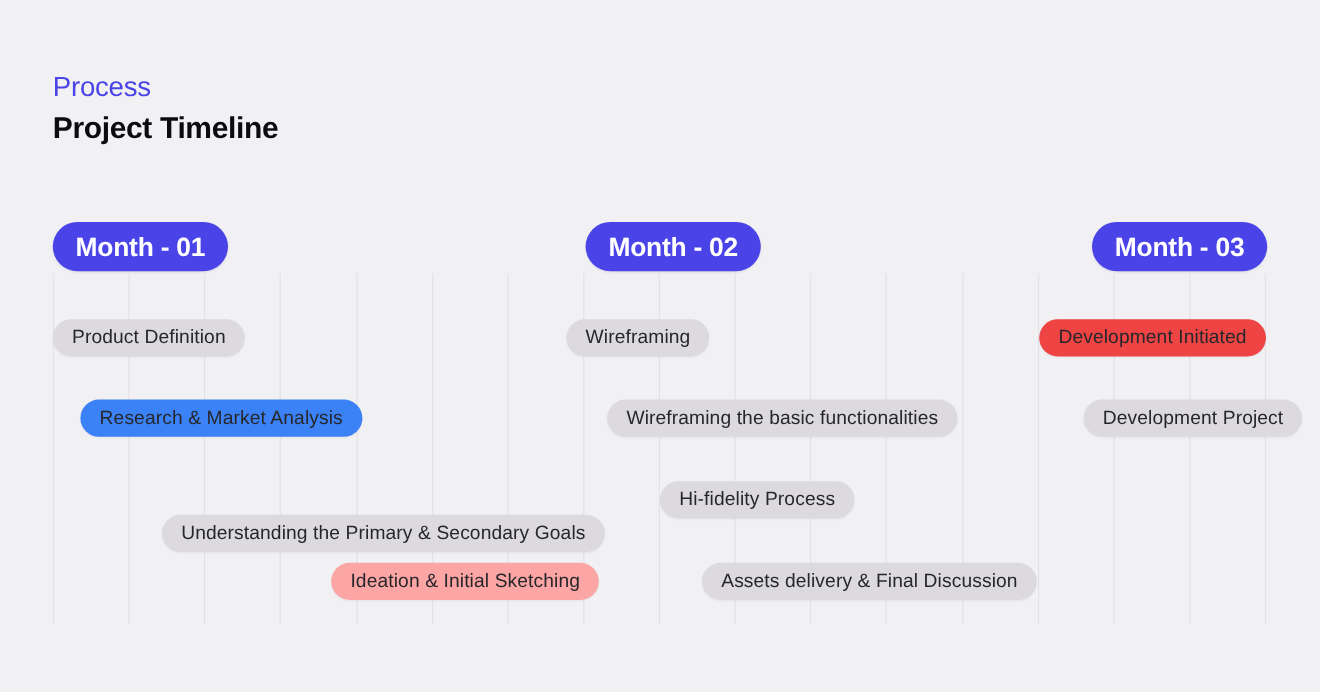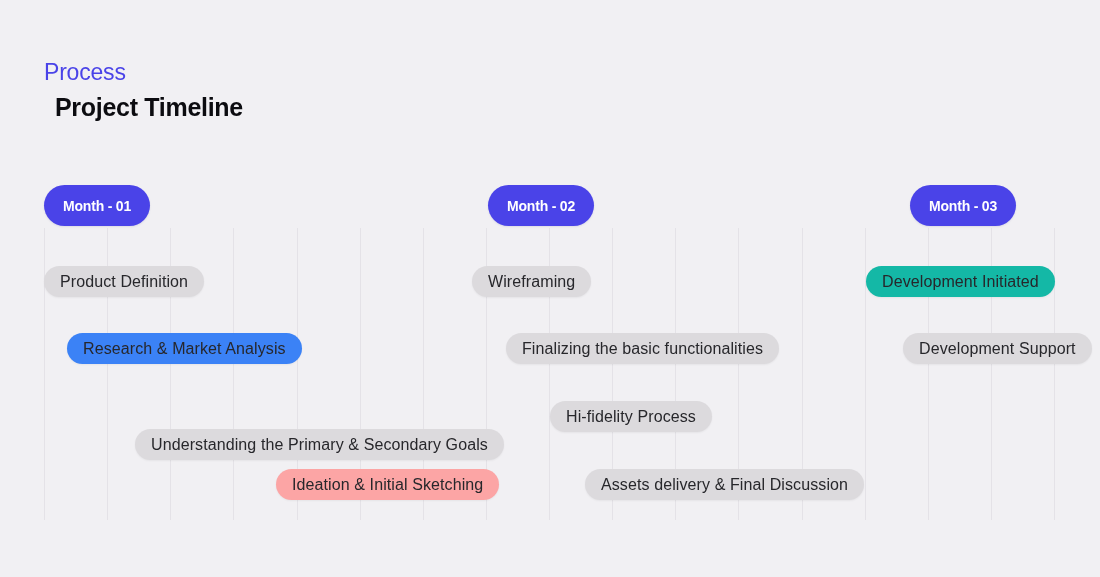--- a/index.html
+++ b/index.html
@@ -34,21 +34,21 @@
     letter-spacing: -0.2px;
     line-height: 30px;
     margin: 0;
   }
   .title {
     font-size: 25px;
     font-weight: bold;
     color: #0c0c10;
     letter-spacing: -0.3px;
     line-height: 34px;
-    margin: 11px;
+    margin: 0;
     margin-top: 3px;
   }
 
   
   .grid-layer {
     position: absolute;
     left: 0;
     top: 0;
     width: 1100px;
     height: 577px;
@@ -62,21 +62,21 @@
     background: #e4e2e7;
   }
 
   
   .month-badge {
     position: absolute;
     height: 41px;
     border-radius: 21px;
     background: #4a43e8;
     color: #ffffff;
-    font-size: 14px;
+    font-size: 22px;
     font-weight: bold;
     letter-spacing: -0.2px;
     display: flex;
     align-items: center;
     justify-content: center;
     padding: 0 19px;
     box-sizing: border-box;
     white-space: nowrap;
     box-shadow: 0 1px 2px rgba(40, 35, 120, 0.10);
   }
@@ -131,21 +131,21 @@
     </div>
 
   <div id="columns-layer">
       <div class="month-badge" style="left: 44px; top: 185px; background: rgb(74, 67, 232);">Month - 01</div>
       <div class="task-pill" style="left: 44px; top: 266px; background: rgb(220, 218, 221);">Product Definition</div>
       <div class="task-pill" style="left: 67px; top: 333px; background: #3b82f6;">Research &amp; Market Analysis</div>
       <div class="task-pill" style="left: 135px; top: 401px; background: rgb(220, 218, 221); margin-top: 28px;">Understanding the Primary &amp; Secondary Goals</div>
       <div class="task-pill" style="left: 276px; top: 469px; background: #fca5a5;">Ideation &amp; Initial Sketching</div>
       <div class="month-badge" style="left: 488px; top: 185px; background: rgb(74, 67, 232);">Month - 02</div>
       <div class="task-pill" style="left: 472px; top: 266px; background: rgb(220, 218, 221);">Wireframing</div>
-      <div class="task-pill" style="left: 506px; top: 333px; background: rgb(220, 218, 221);">Finalizing the basic functionalities</div>
+      <div class="task-pill" style="left: 506px; top: 333px; background: rgb(220, 218, 221);">Wireframing the basic functionalities</div>
       <div class="task-pill" style="left: 550px; top: 401px; background: rgb(220, 218, 221);">Hi-fidelity Process</div>
       <div class="task-pill" style="left: 585px; top: 469px; background: rgb(220, 218, 221);">Assets delivery &amp; Final Discussion</div>
       <div class="month-badge" style="left: 910px; top: 185px; background: rgb(74, 67, 232);">Month - 03</div>
-      <div class="task-pill" style="left: 866px; top: 266px; background: #14b8a6;">Development Initiated</div>
-      <div class="task-pill" style="left: 903px; top: 333px; background: rgb(220, 218, 221);">Development Support</div>
+      <div class="task-pill" style="left: 866px; top: 266px; background: #ef4444;">Development Initiated</div>
+      <div class="task-pill" style="left: 903px; top: 333px; background: rgb(220, 218, 221);">Development Project</div>
     </div>
 
 </div>
 
 </body></html>

